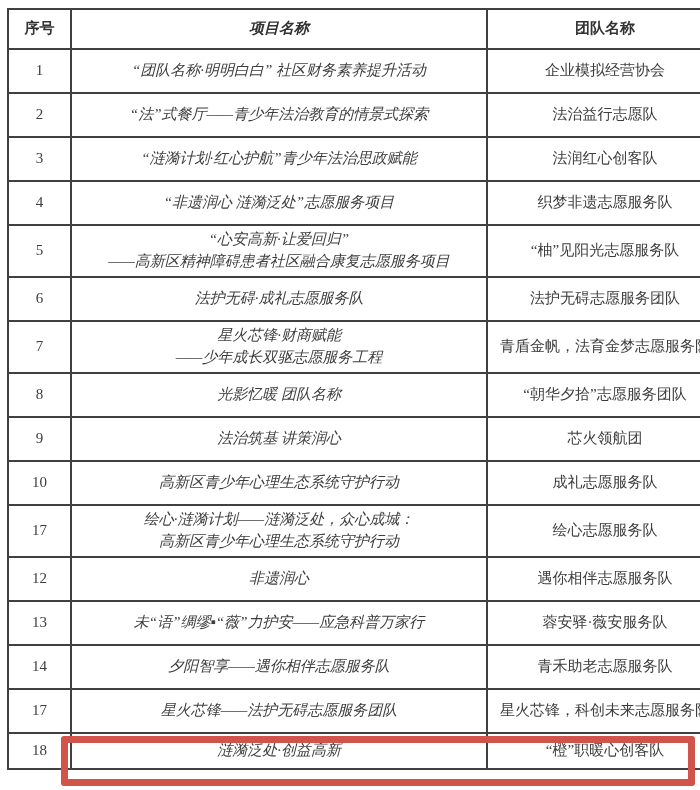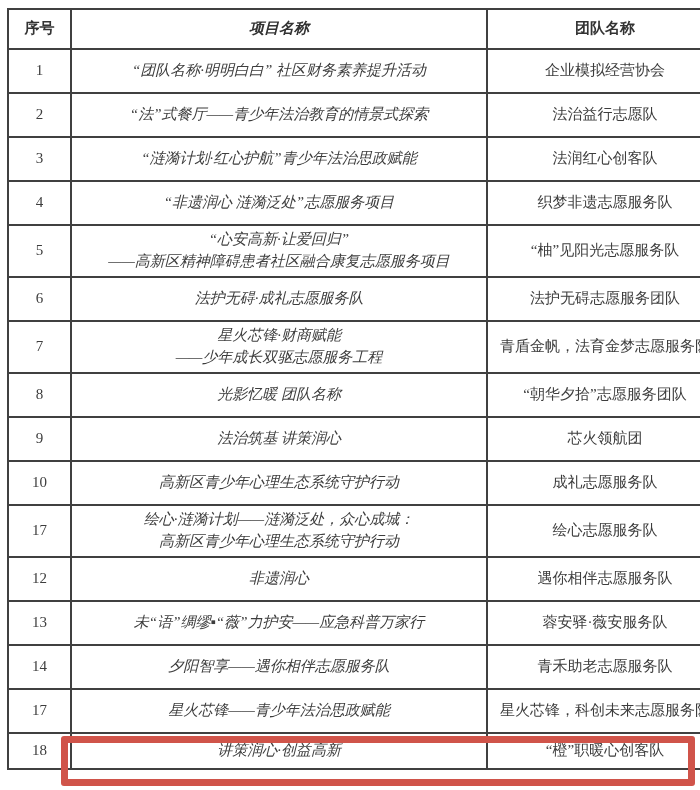--- a/index.html
+++ b/index.html
@@ -138,26 +138,26 @@
       <td class="c-proj">未“语”绸缪▪“薇”力护安——应急科普万家行</td>
       <td class="c-team">蓉安驿·薇安服务队</td>
     </tr>
     <tr class="h-row">
       <td class="c-no">14</td>
       <td class="c-proj">夕阳智享——遇你相伴志愿服务队</td>
       <td class="c-team">青禾助老志愿服务队</td>
     </tr>
     <tr class="h-row">
       <td class="c-no">17</td>
-      <td class="c-proj">星火芯锋——青少年法治思政赋能</td>
+      <td class="c-proj">星火芯锋——法护无碍志愿服务团队</td>
       <td class="c-team">星火芯锋，科创未来志愿服务队</td>
     </tr>
     <tr class="h-last">
       <td class="c-no">18</td>
-      <td class="c-proj">讲策润心·创益高新</td>
+      <td class="c-proj">涟漪泛处·创益高新</td>
       <td class="c-team">“橙”职暖心创客队</td>
     </tr>
   </tbody>
     </table>
 
   <div class="highlight-box"></div>
 
 </div>
 
 </body></html>

